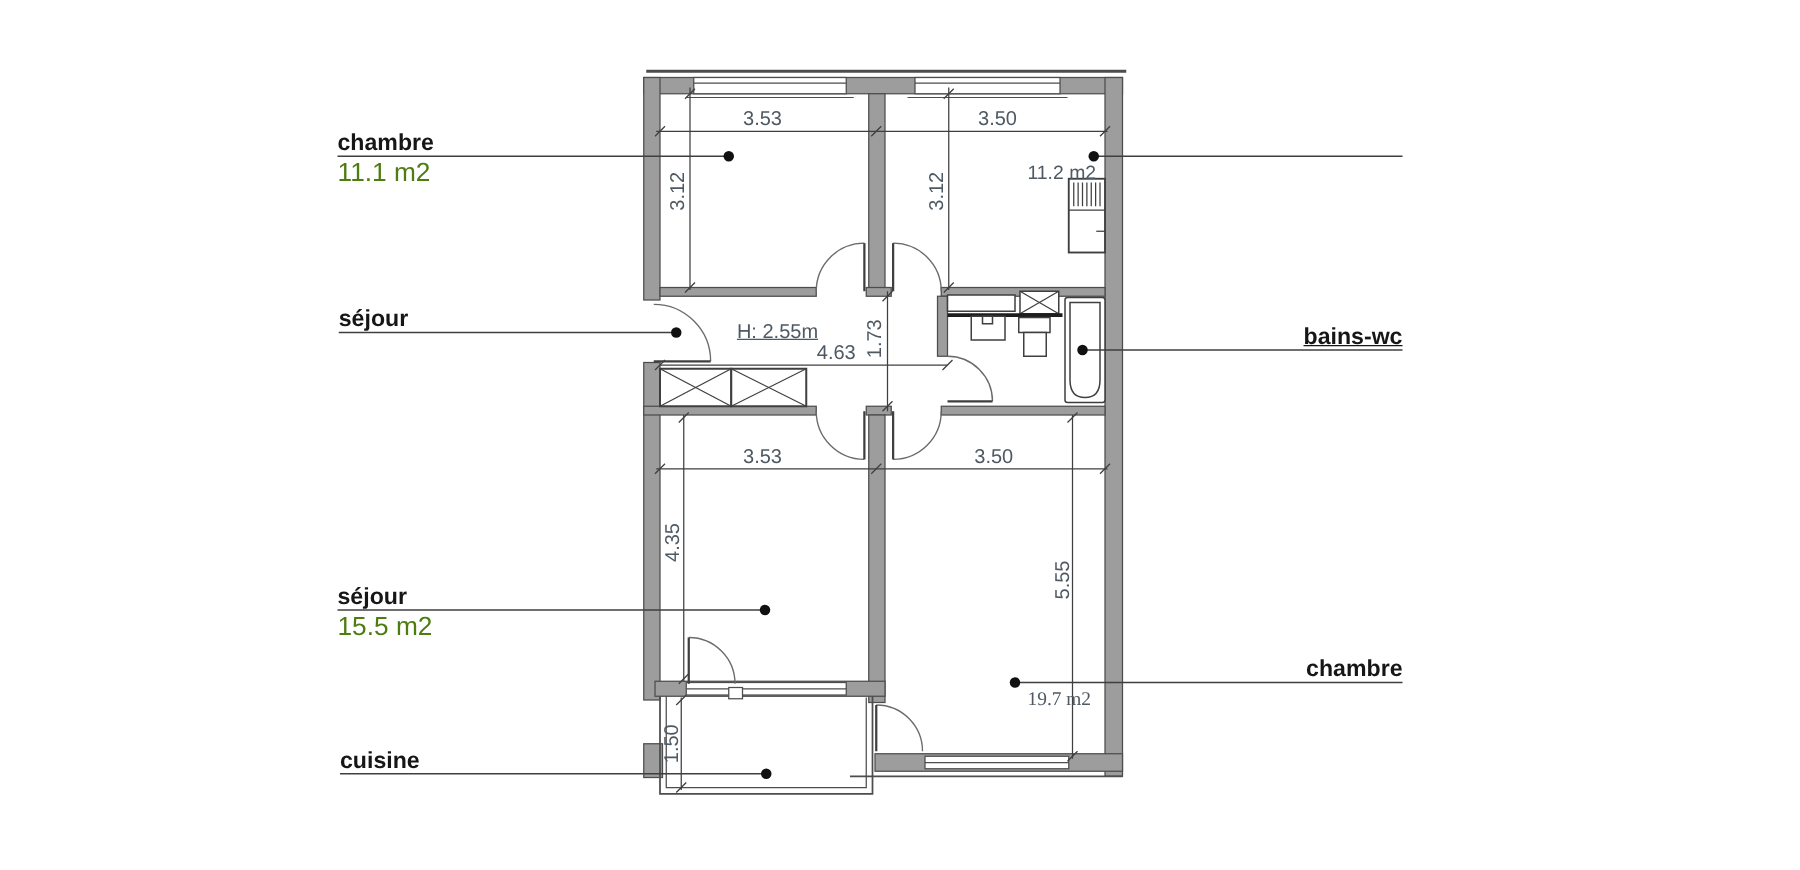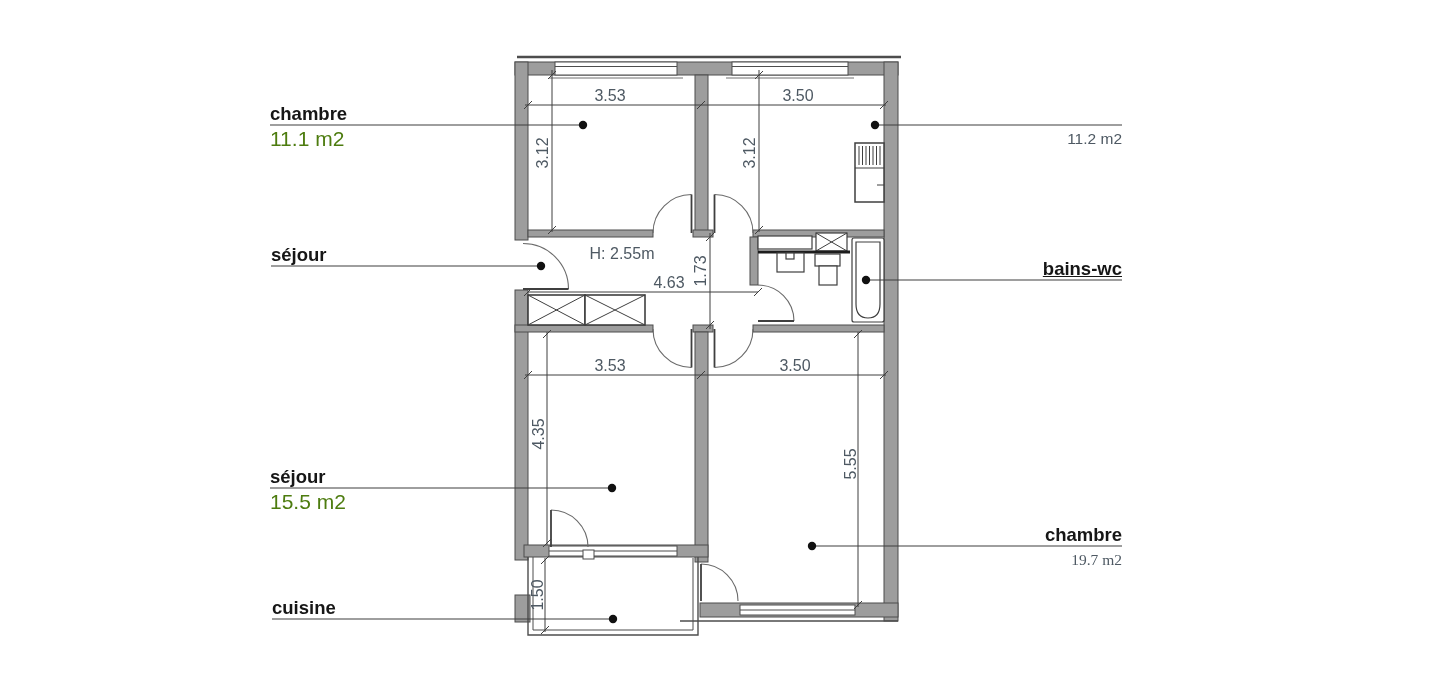--- a/index.html
+++ b/index.html
@@ -2,21 +2,21 @@
 <html><head>
 <meta charset="utf-8">
 <style>
   html,body{margin:0;padding:0;background:#ffffff;}
   #stage{position:relative;width:1440px;height:696px;background:#fff;overflow:hidden;
          font-family:"Liberation Sans",sans-serif;}
   #plan-svg{position:absolute;left:0;top:0;}
   .lbl{position:absolute;color:#161616;font-size:18.5px;font-weight:bold;line-height:21px;white-space:nowrap;}
   .lbl-r{position:absolute;left:822px;width:300px;text-align:right;color:#161616;font-size:18.5px;font-weight:bold;line-height:21px;white-space:nowrap;}
   .area{position:absolute;color:#4d7c0f;font-size:21px;line-height:18px;white-space:nowrap;}
-  .area-r{position:absolute;left:822px;width:300px;text-align:right;color:#4e5963;font-size:15.5px;line-height:18px;white-space:nowrap;}
+  .area-r{position:absolute;left:822px;width:300px;color:#4e5963;font-size:15.5px;line-height:18px;white-space:nowrap;}
   .dim{position:absolute;color:#4e5963;font-size:16px;line-height:16px;white-space:nowrap;transform:translate(-50%,-50%);}
   .dim.vert{transform:translate(-50%,-50%) rotate(-90deg);}
 </style>
 </head>
 <body>
 
 <div id="stage">
 
   <svg id="plan-svg" width="1440" height="696" viewBox="0 0 1440 696">
 
@@ -203,21 +203,21 @@
 
   <div class="lbl-r" style="top:524px;">chambre</div>
   <div class="area-r" style="top:551px;font-family:Liberation Serif, serif;">19.7 m2</div>
 
   <div class="lbl" style="left:272px;top:597px;">cuisine</div>
 
   <div class="dim" style="left:610px;top:96px;">3.53</div>
   <div class="dim" style="left:798px;top:96px;">3.50</div>
   <div class="dim vert" style="left:543px;top:153px;">3.12</div>
   <div class="dim vert" style="left:750px;top:153px;">3.12</div>
-  <div class="dim" style="left:622px;top:254px;">H: 2.55m</div>
+  <div class="dim" style="left:622px;top:266px;text-decoration:underline;">H: 2.55m</div>
   <div class="dim" style="left:641px;top:283px;margin-left:28px;">4.63</div>
   <div class="dim vert" style="left:701px;top:271px;">1.73</div>
   <div class="dim" style="left:610px;top:366px;">3.53</div>
   <div class="dim" style="left:795px;top:366px;">3.50</div>
   <div class="dim vert" style="left:539px;top:434px;">4.35</div>
   <div class="dim vert" style="left:851px;top:464px;">5.55</div>
   <div class="dim vert" style="left:538px;top:595px;">1.50</div>
 
 </div>
 

